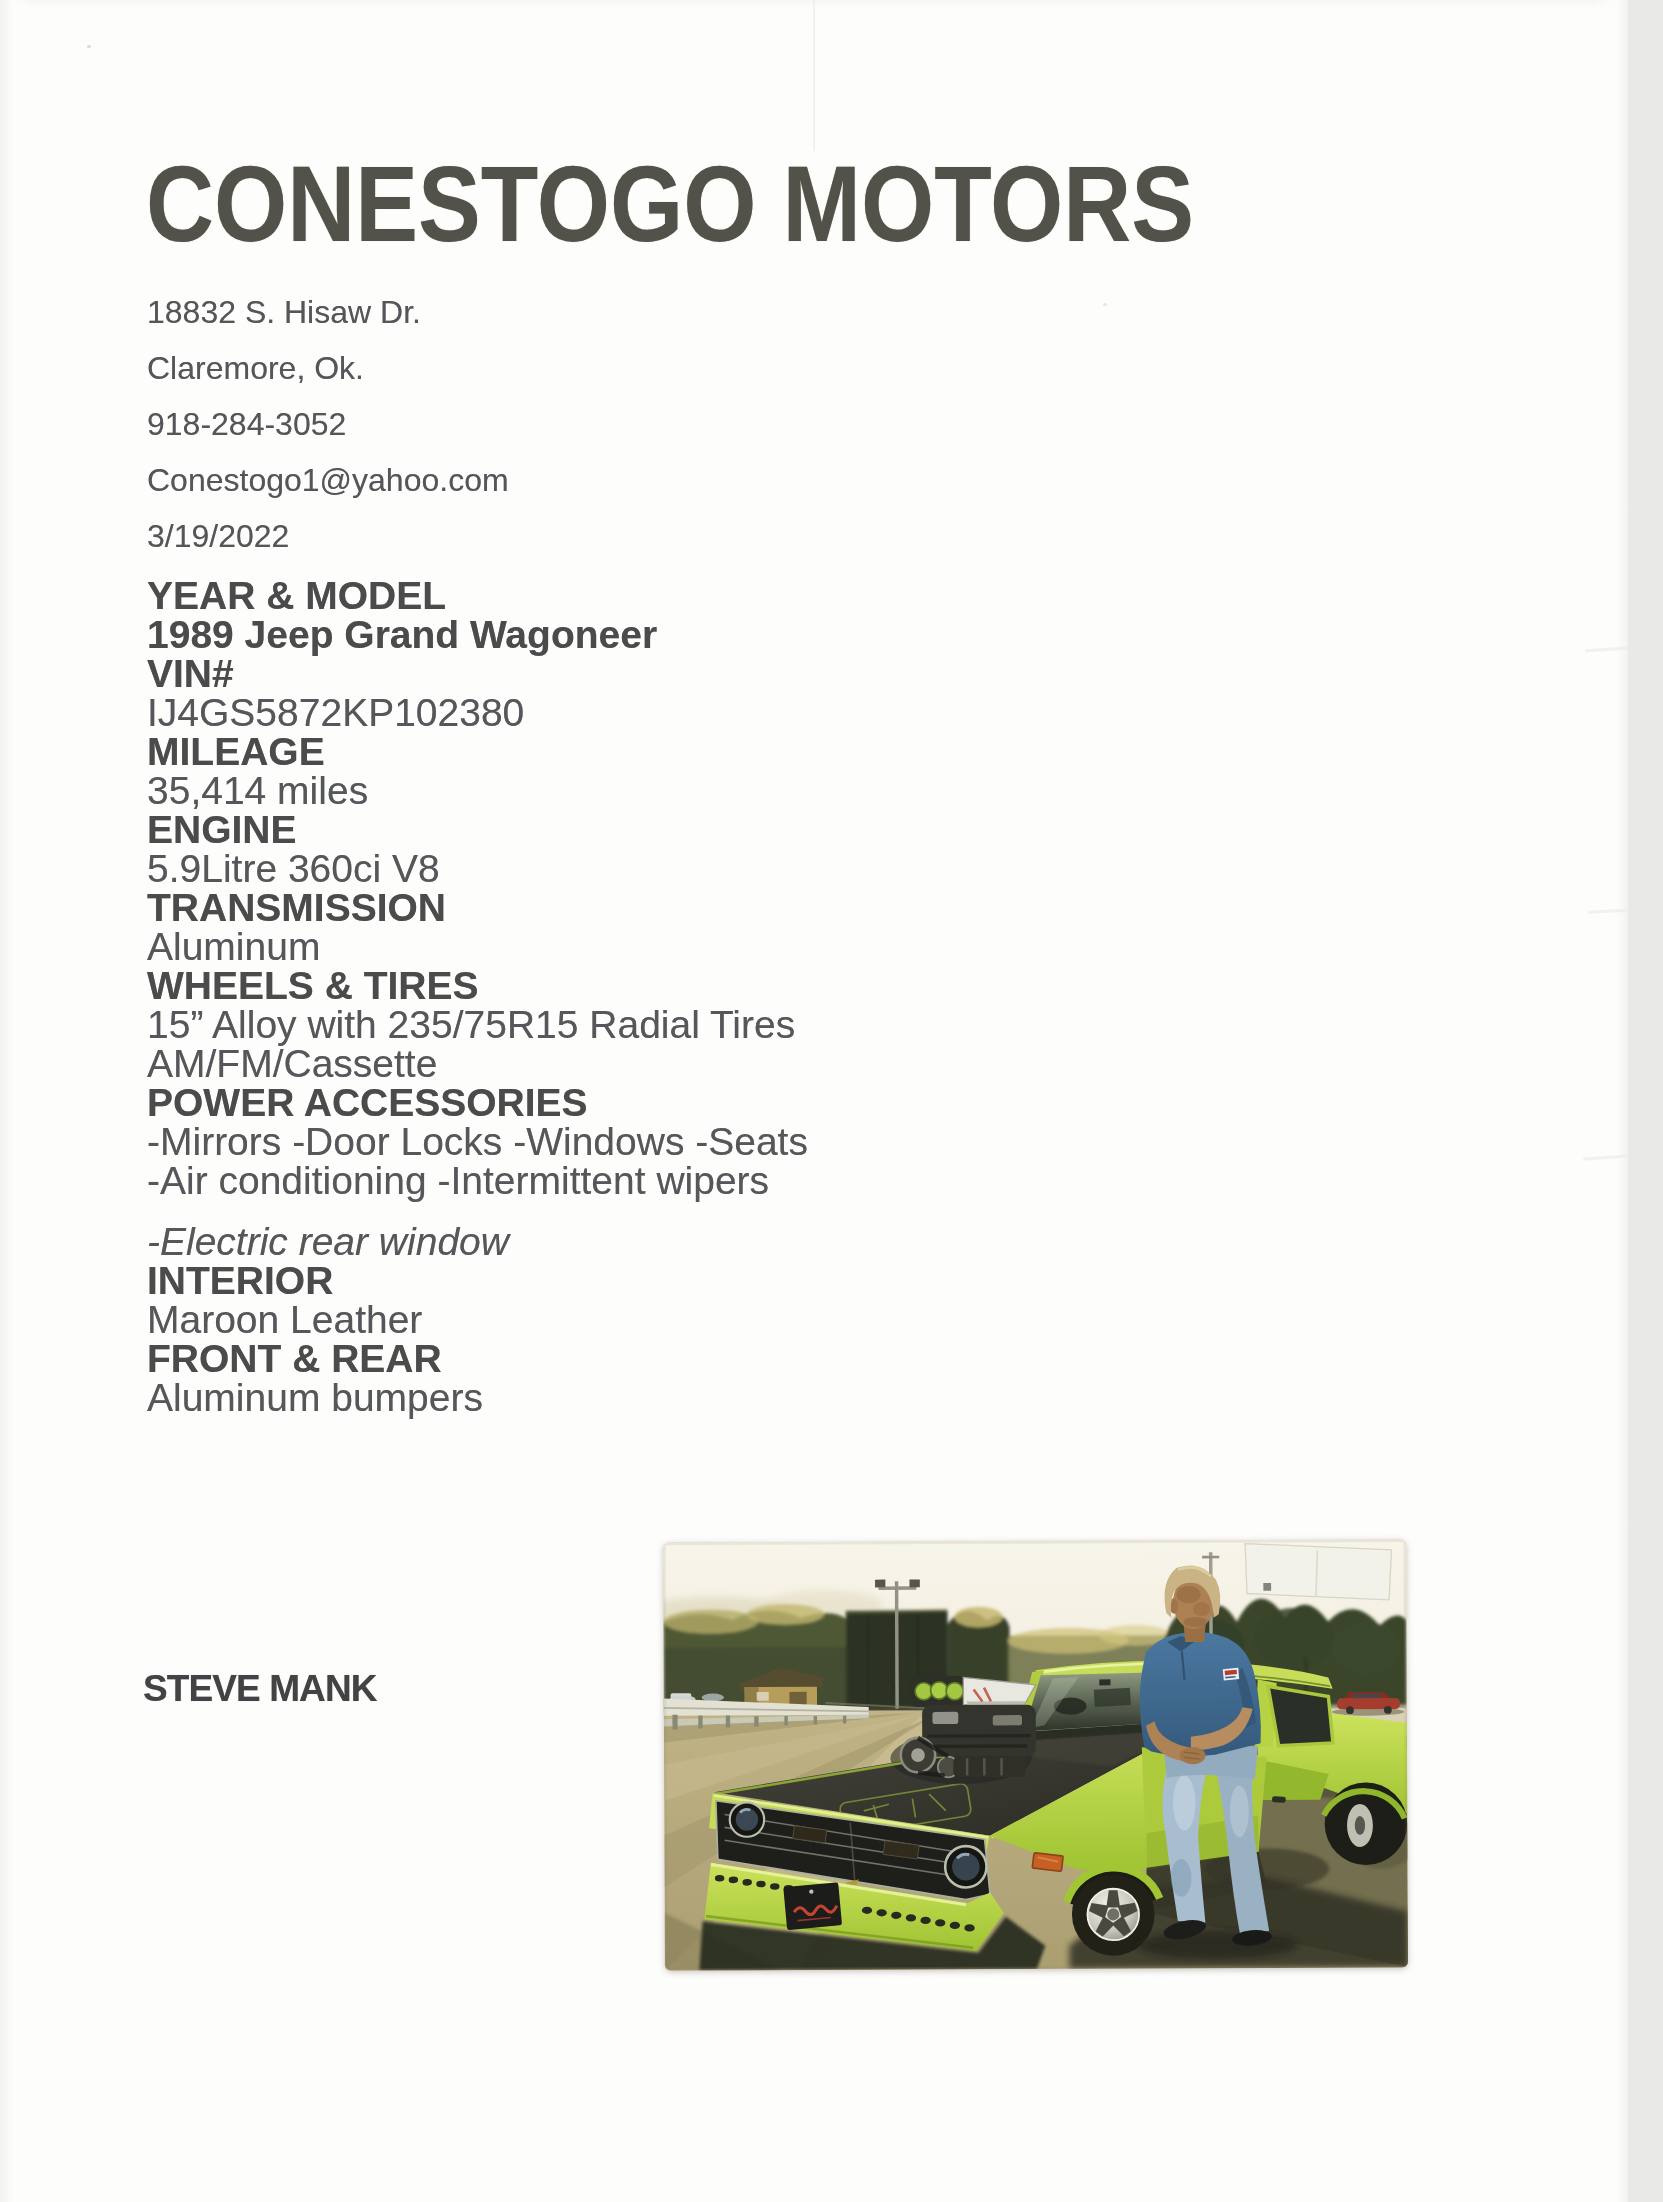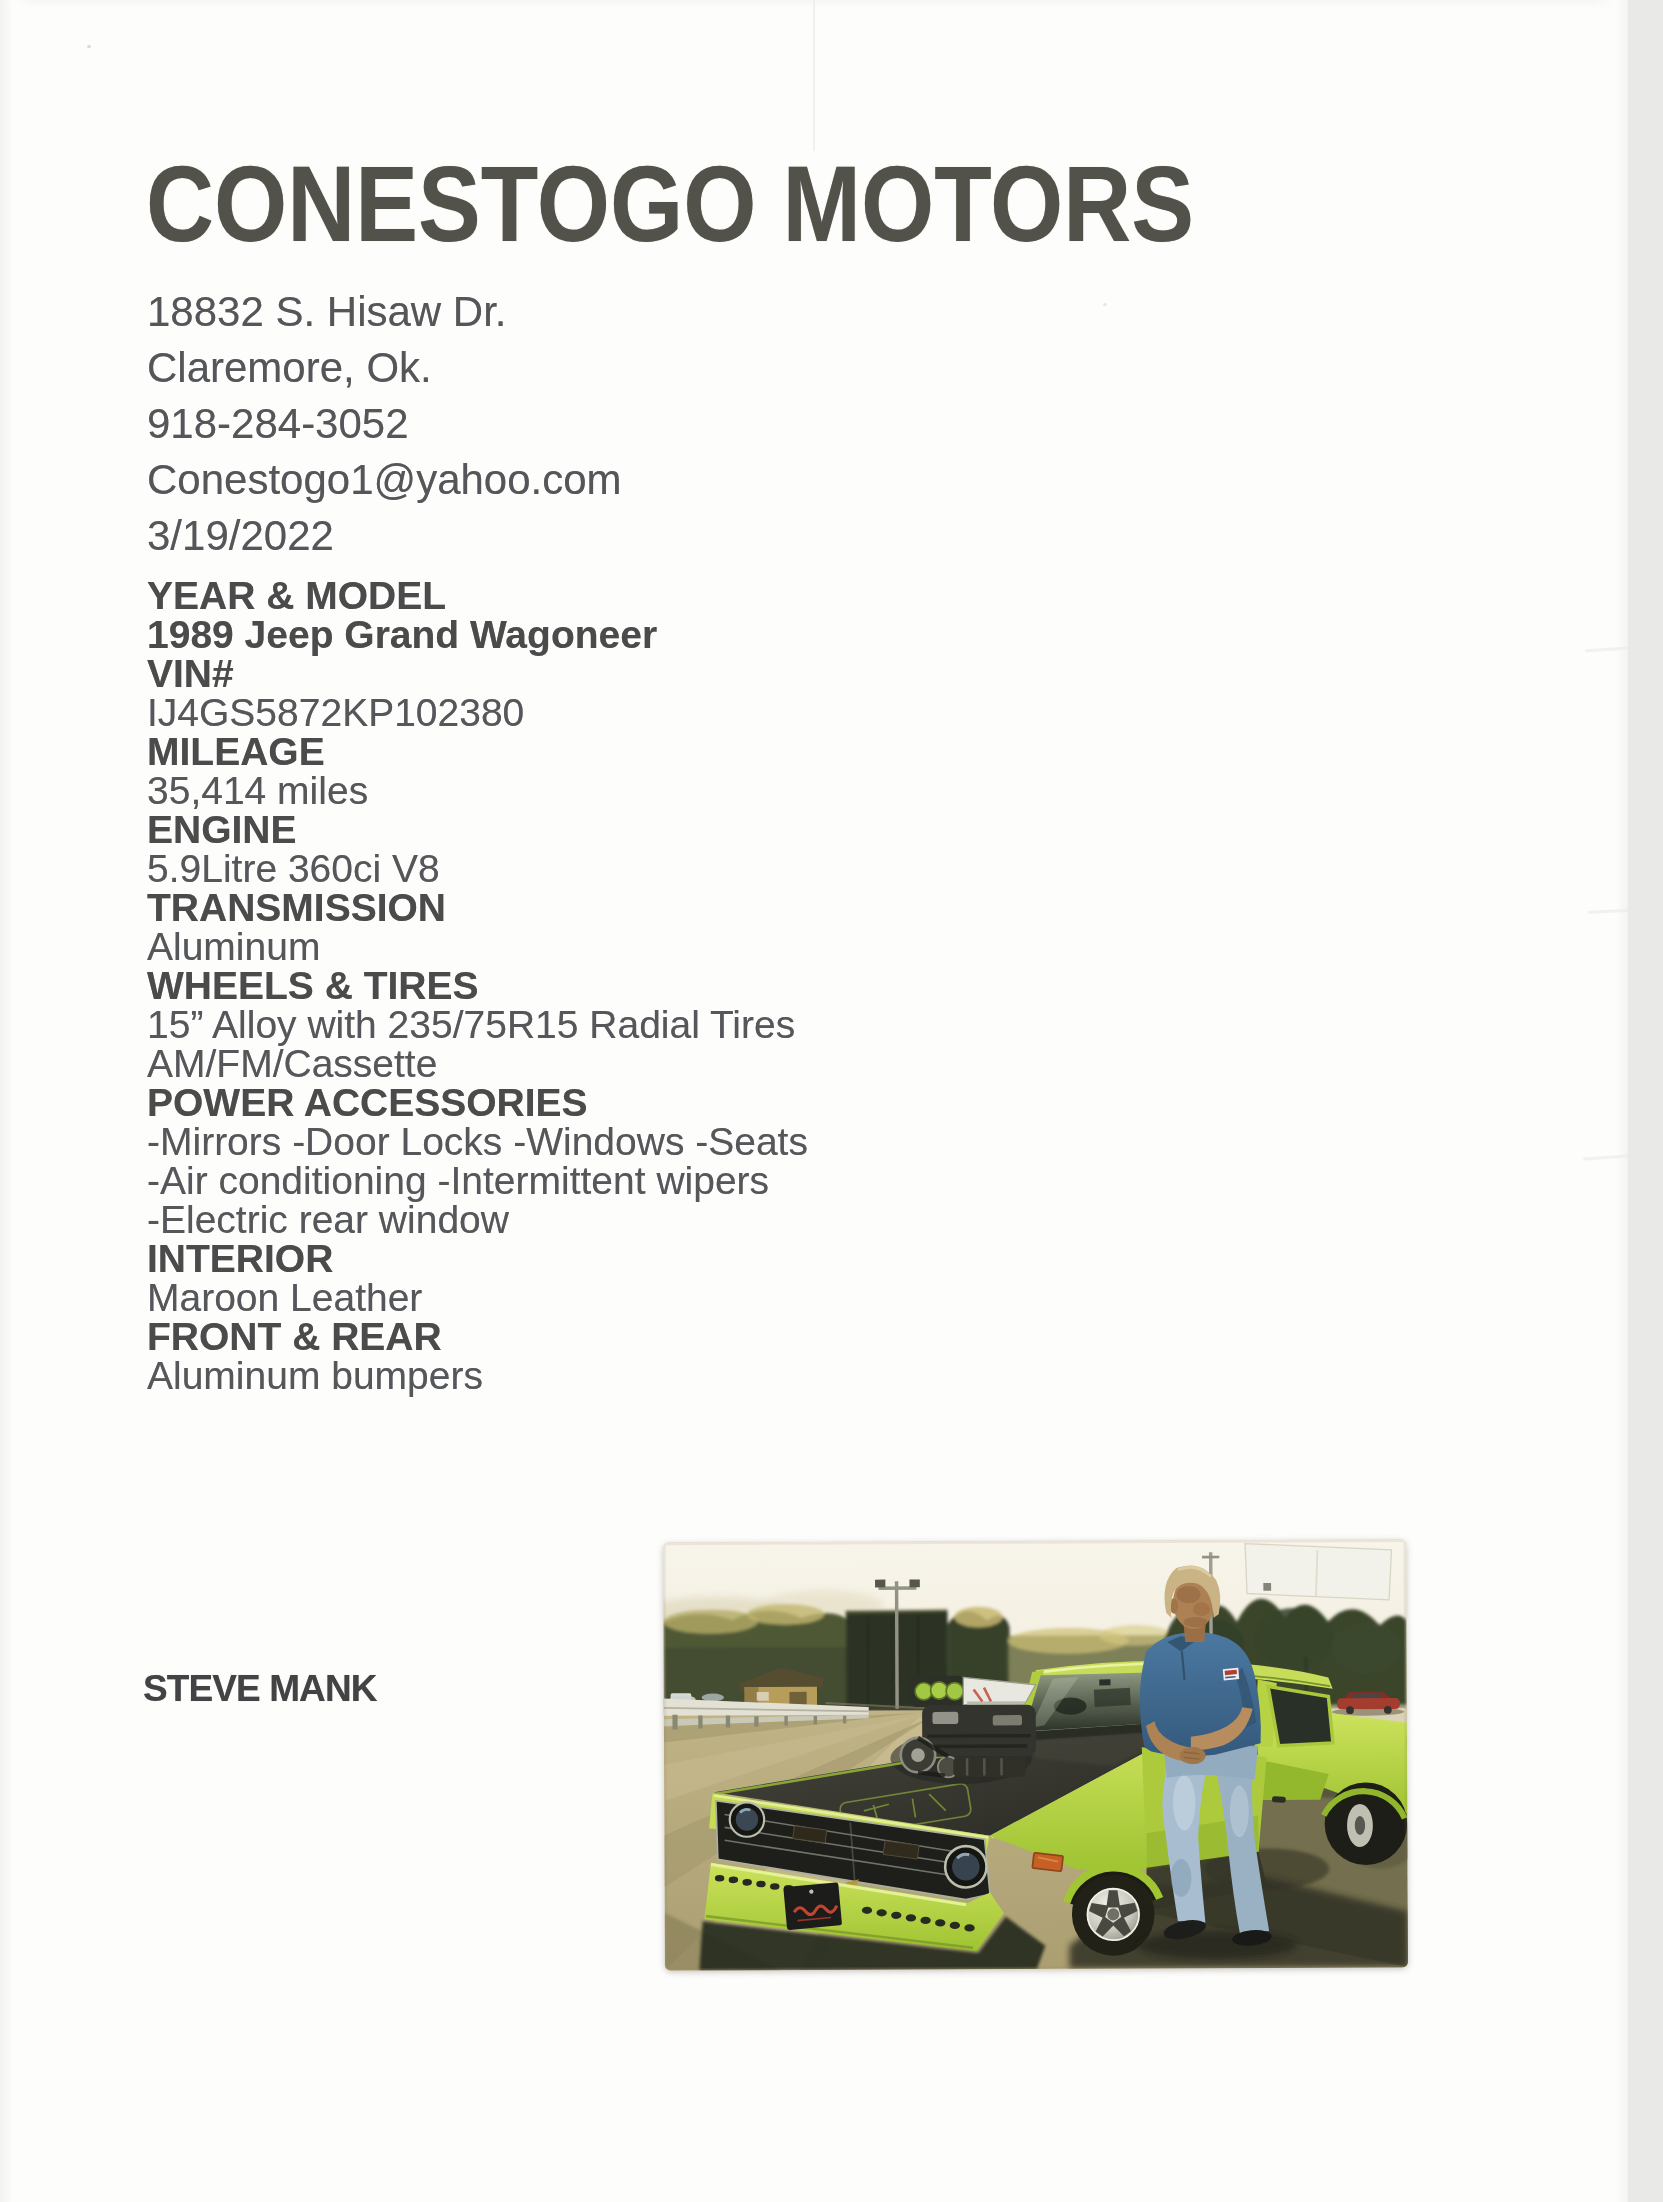--- a/index.html
+++ b/index.html
@@ -11,26 +11,26 @@
       linear-gradient(270deg,#f3f3f1 0,#fdfdfc 12px,rgba(253,253,252,0) 34px) no-repeat,
       linear-gradient(180deg,#f6f6f4 0,#fdfdfc 8.6px,rgba(253,253,252,0) 26px) no-repeat,
       #fdfdfc;
   }
   .title{
     position:absolute;left:146px;top:151px;margin:0;
     font-size:107px;font-weight:bold;line-height:1;color:#53524a;
     letter-spacing:0px;transform:scaleX(0.88);transform-origin:left top;
     white-space:nowrap;text-shadow:0 0 0.9px rgba(83,82,74,.45);
   }
-  .contact{position:absolute;left:147px;top:284px;font-size:42px;color:#55565a;}
+  .contact{position:absolute;left:147px;top:284px;font-size:32px;color:#55565a;}
   .contact div{height:56px;line-height:56px;white-space:nowrap;text-shadow:0 0 0.5px rgba(85,86,90,.5);}
   .specs{position:absolute;left:147px;top:576px;font-size:39px;color:#56575b;}
   .sl{height:39px;line-height:39px;white-space:nowrap;text-shadow:0 0 0.5px rgba(80,80,84,.5);}
   .sl.b{font-weight:bold;color:#4b4b4c;}
-  .sl.mt{margin-top:0;}
+  .sl.mt{margin-top:22px;font-style:italic;}
   .signer{
     position:absolute;left:143px;top:1668px;font-size:37px;font-weight:bold;
     letter-spacing:-0.9px;color:#434346;text-shadow:0 0 0.7px rgba(67,67,70,.5);white-space:nowrap;
   }
   .photo{
     position:absolute;left:664px;top:1541px;width:743px;height:428px;
     border-radius:6px;overflow:hidden;transform:rotate(-0.25deg);
     box-shadow:0 1.7px 6px rgba(110,105,95,.38), inset 0 0 12px rgba(70,60,30,.18);
     background:#efe9d6;
   }

